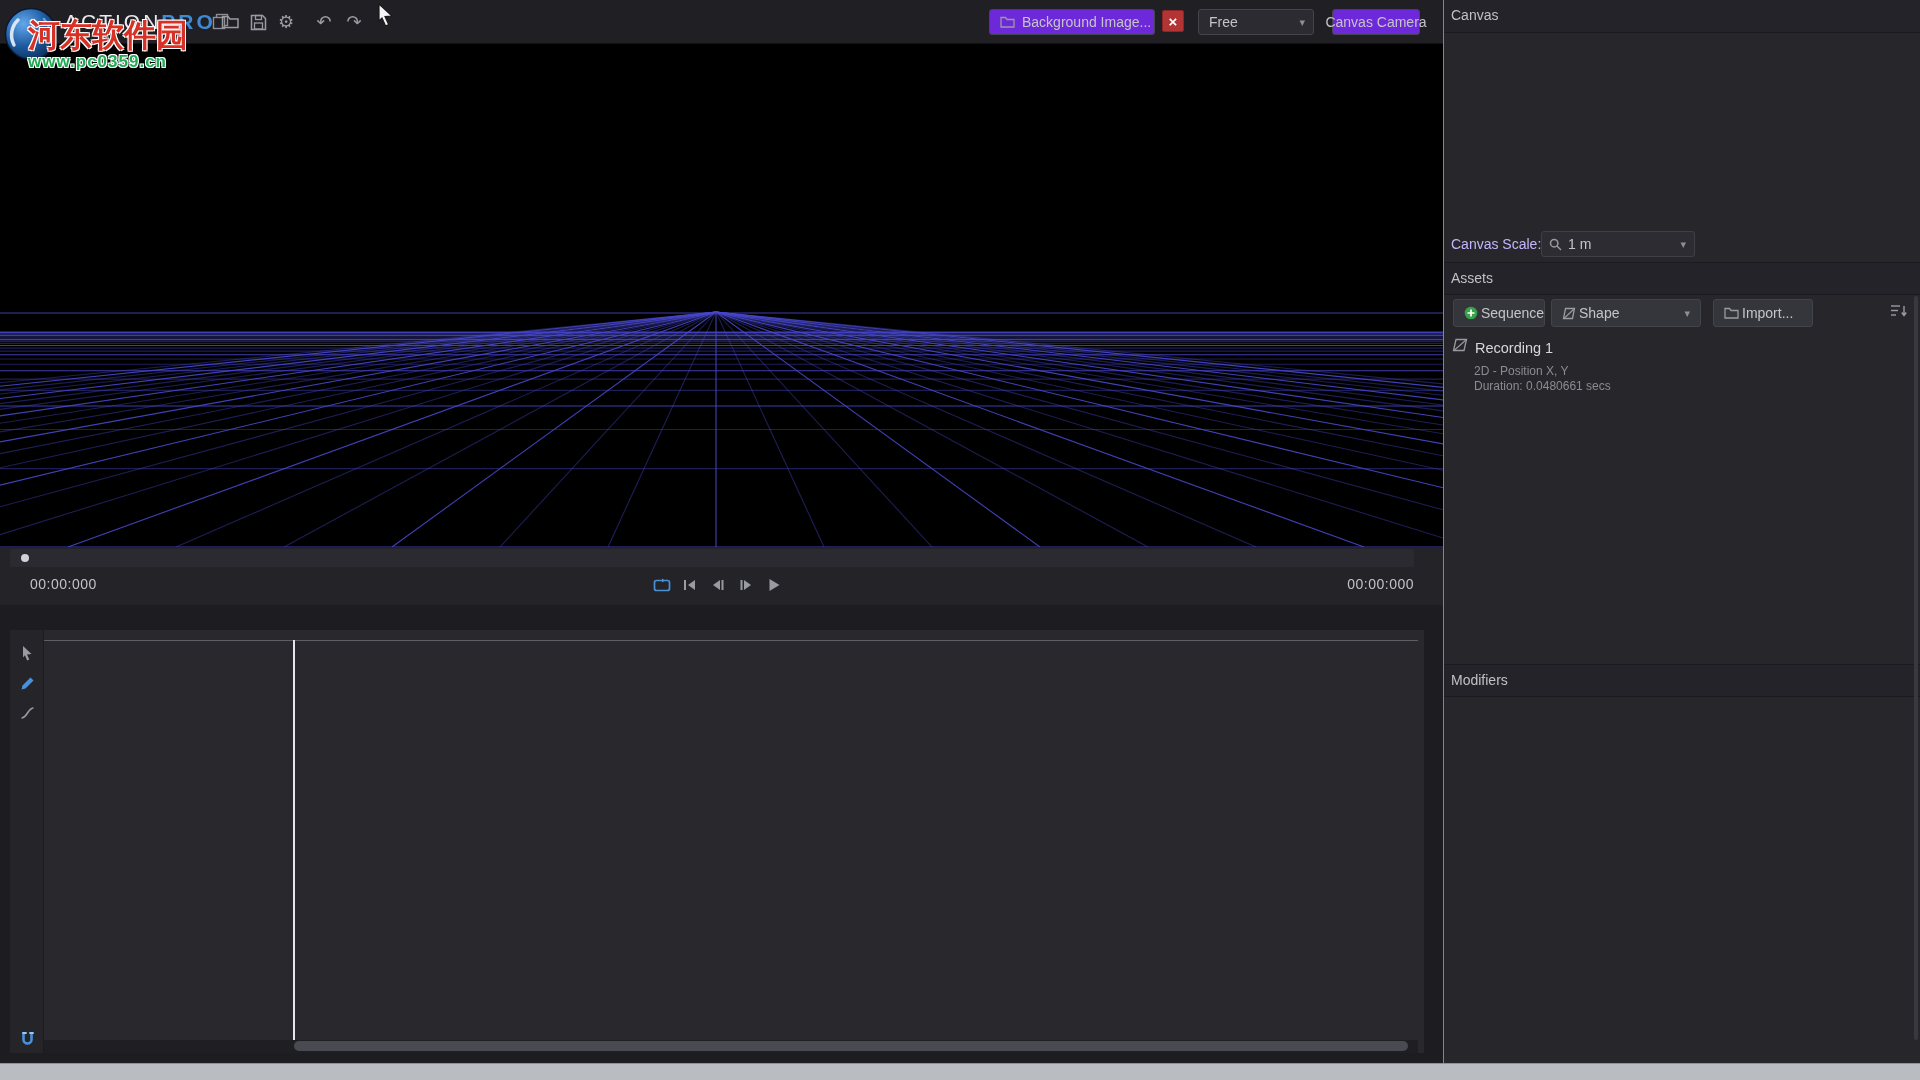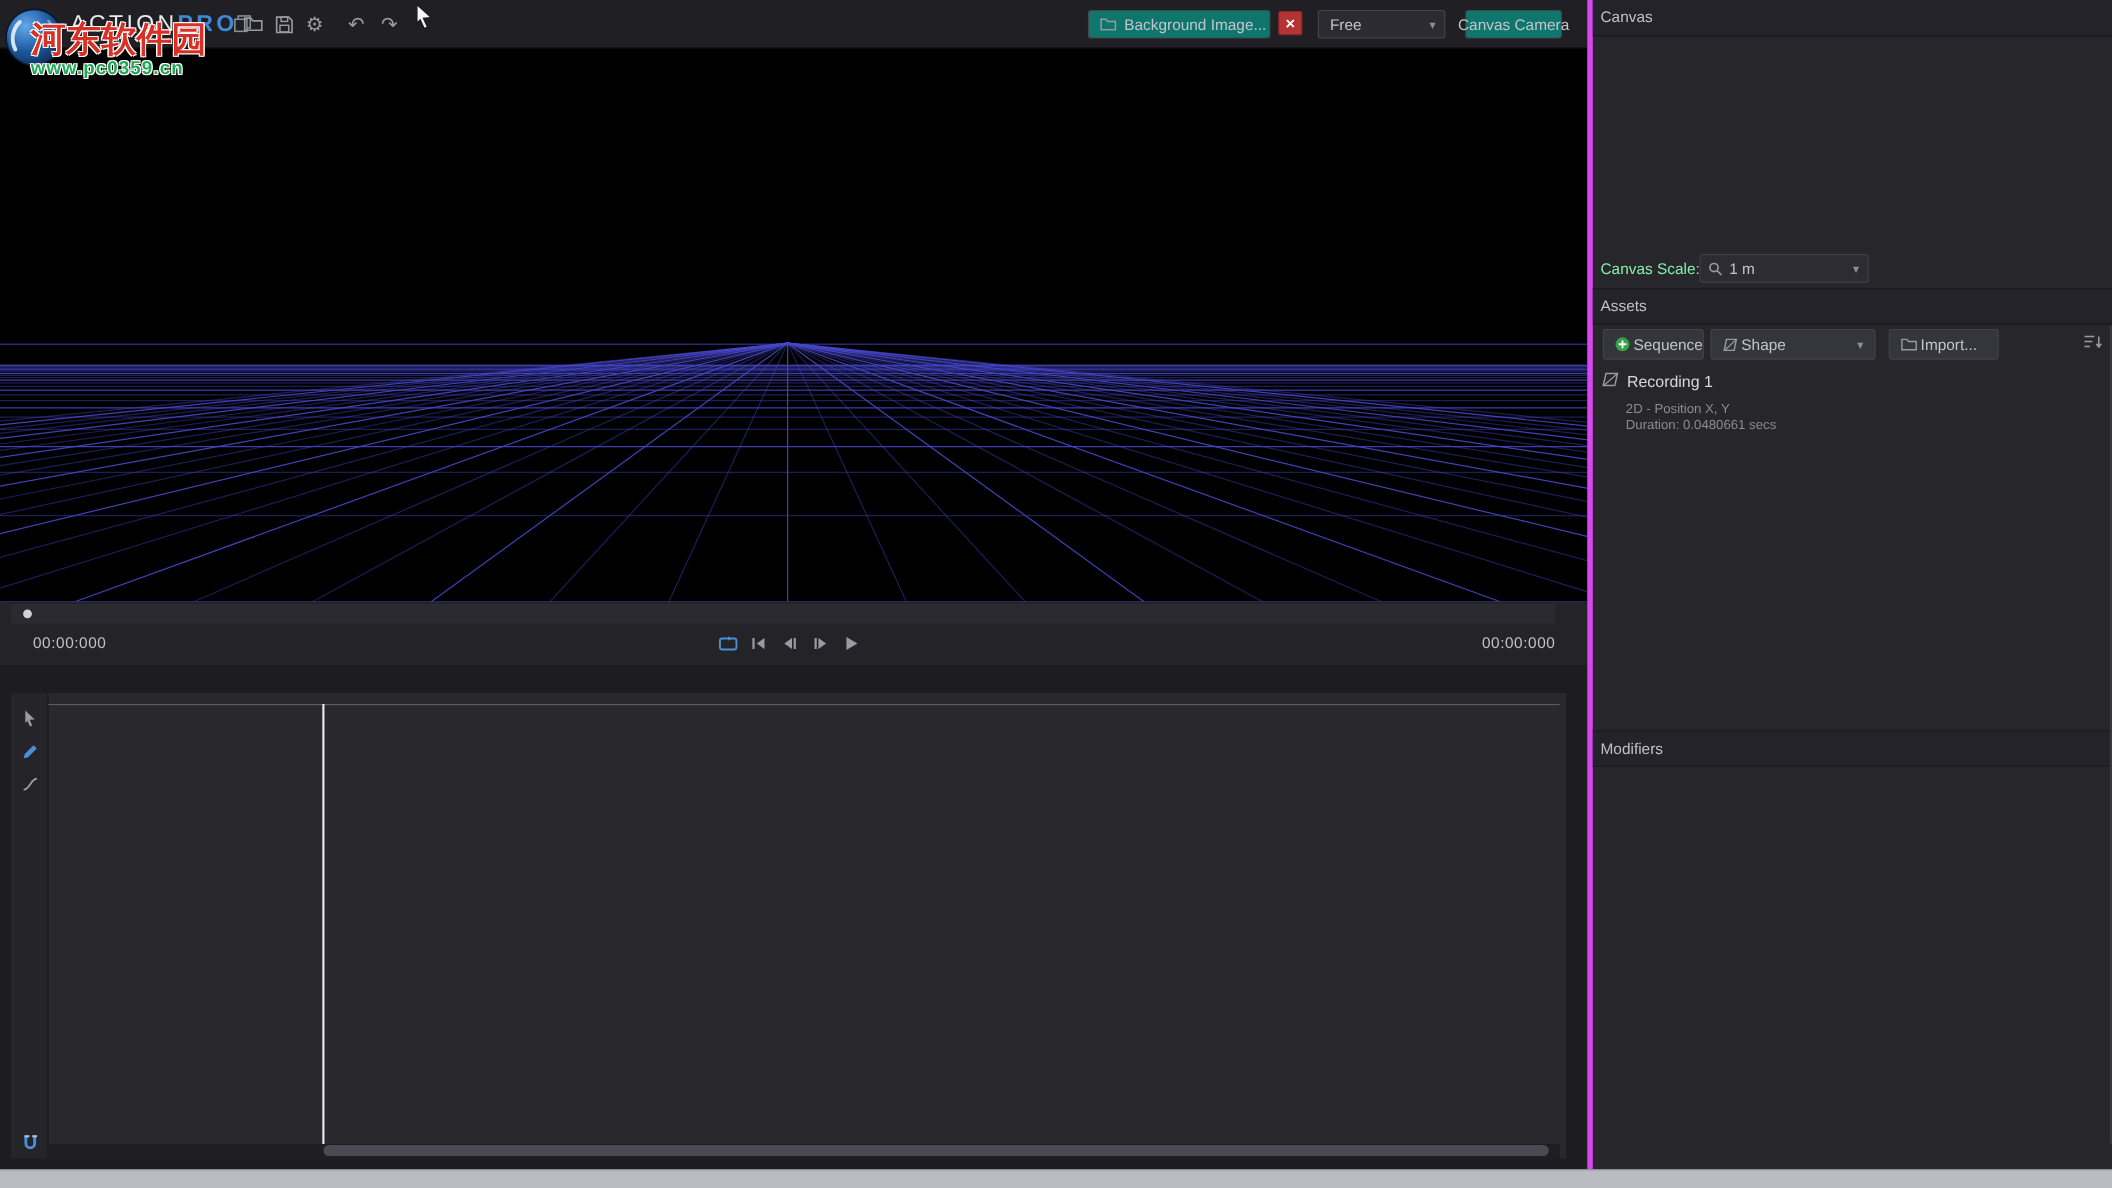--- a/index.html
+++ b/index.html
@@ -11,21 +11,21 @@
     color:#c8c8cc;-webkit-font-smoothing:antialiased;
   }
   
   .topbar{position:absolute;left:0;top:0;width:1443px;height:44px;background:#1f1f24;border-bottom:1px solid #121216;}
   .logo{position:absolute;left:4px;top:7px;width:54px;height:54px;z-index:30;}
   .brand{position:absolute;left:64px;top:0;height:44px;line-height:44px;font-size:21px;letter-spacing:3px;white-space:nowrap;}
   .brand .b1{color:#e9e9ee;}
   .brand .b2{color:#3f8ad6;font-weight:bold;}
   .winicon{position:absolute;left:212px;top:13px;}
   .tb-btn{position:absolute;top:10px;width:24px;height:24px;display:flex;align-items:center;justify-content:center;color:#9a9aa2;font-size:18px;cursor:default;border-radius:3px;}
-  .tb-right-btn{position:absolute;top:9px;height:26px;background:#0f766e;border:1px solid #45454d;border-radius:3px;color:#c4c4ca;font-size:14px;display:flex;align-items:center;gap:7px;padding:0 10px;white-space:nowrap;}
+  .tb-right-btn{position:absolute;top:9px;height:26px;background:#6d28d9;border:1px solid #45454d;border-radius:3px;color:#c4c4ca;font-size:14px;display:flex;align-items:center;gap:7px;padding:0 10px;white-space:nowrap;}
   .clear-btn{position:absolute;left:1162px;top:10px;width:22px;height:22px;background:#b33434;border:1px solid #8e2626;border-radius:2px;color:#fff;font-size:15px;font-weight:bold;display:flex;align-items:center;justify-content:center;}
   .combo{position:absolute;top:9px;height:26px;background:#2b2b31;border:1px solid #45454d;border-radius:3px;color:#c4c4ca;font-size:14px;display:flex;align-items:center;padding:0 8px 0 10px;}
   .combo .chev{margin-left:auto;color:#8e8e96;font-size:11px;padding-left:14px;}
   
   .viewport{position:absolute;left:0;top:44px;width:1443px;height:503px;background:#000;overflow:hidden;}
   .viewport svg{position:absolute;left:0;top:0;}
   
   .watermark{position:absolute;left:28px;top:18px;z-index:40;line-height:1.1;pointer-events:none;}
   .wm1{font-size:32px;font-weight:bold;color:#d93025;text-shadow:-1px -1px 0 #fff,1px -1px 0 #fff,-1px 1px 0 #fff,1px 1px 0 #fff;}
   .wm2{font-size:17px;font-weight:bold;color:#1faa53;text-shadow:-1px -1px 0 #fff,1px -1px 0 #fff,-1px 1px 0 #fff,1px 1px 0 #fff;letter-spacing:1px;}
@@ -39,24 +39,24 @@
   
   .bottom-region{position:absolute;left:0;top:605px;width:1443px;height:458px;background:#1d1d21;}
   .timeline-panel{position:absolute;left:10px;top:25px;width:1414px;height:423px;background:#28282d;}
   .tool-strip{position:absolute;left:0;top:0;width:34px;height:423px;background:#242429;border-right:1px solid #1b1b1f;}
   .ts-btn{position:absolute;left:6px;width:22px;height:22px;display:flex;align-items:center;justify-content:center;border-radius:3px;}
   .ruler-line{position:absolute;left:34px;right:6px;top:10px;height:1px;background:#5e5e66;}
   .playhead{position:absolute;left:283px;top:10px;width:2px;height:400px;background:#e6e6ea;}
   .h-scroll{position:absolute;left:34px;right:6px;bottom:0;height:13px;background:#1e1e23;}
   .h-thumb{position:absolute;left:250px;top:1px;width:1114px;height:10px;background:#4a4a52;border-radius:5px;}
   
-  .right-panel{position:absolute;left:1443px;top:0;width:477px;height:1063px;background:#26262b;border-left:5px solid #d946ef;}
+  .right-panel{position:absolute;left:1443px;top:0;width:477px;height:1063px;background:#26262b;border-left:1px solid #d946ef;}
   .band{position:absolute;left:0;right:0;height:33px;background:#232329;border-top:1px solid #1a1a1f;border-bottom:1px solid #1a1a1f;color:#c0c0c6;font-size:14px;line-height:31px;padding-left:7px;}
   .scale-row{position:absolute;left:0;right:0;top:226px;height:36px;}
-  .scale-label{position:absolute;left:7px;top:0;line-height:36px;font-size:14px;color:#86efac;}
+  .scale-label{position:absolute;left:7px;top:0;line-height:36px;font-size:14px;color:#c4b5fd;}
   .scale-combo{position:absolute;left:97px;top:5px;width:154px;height:26px;background:#2c2c32;border:1px solid #3f3f47;border-radius:3px;display:flex;align-items:center;font-size:14px;color:#c4c4ca;padding:0 8px 0 7px;gap:6px;}
   .scale-combo .chev{margin-left:auto;color:#8e8e96;font-size:11px;}
   .assets-toolbar{position:absolute;left:0;right:0;top:294px;height:40px;}
   .a-btn{position:absolute;top:5px;height:28px;background:#35353c;border:1px solid #43434b;border-radius:3px;font-size:14px;color:#c4c4ca;display:flex;align-items:center;gap:3px;padding:0 10px;}
   .asset-item{position:absolute;left:0;right:8px;top:332px;height:66px;}
   .asset-name{position:absolute;left:31px;top:8px;font-size:14.5px;color:#d7d7db;}
   .asset-sub{position:absolute;left:30px;font-size:12px;color:#8b8b92;text-align:right;}
   .panel-scrollbar{position:absolute;left:470px;top:296px;width:4px;height:744px;background:#38383f;border-radius:2px;}
   
   .bottom-strip{position:absolute;left:0;top:1063px;width:1920px;height:17px;background:#b9bcc1;border-top:1px solid #8e9196;}

